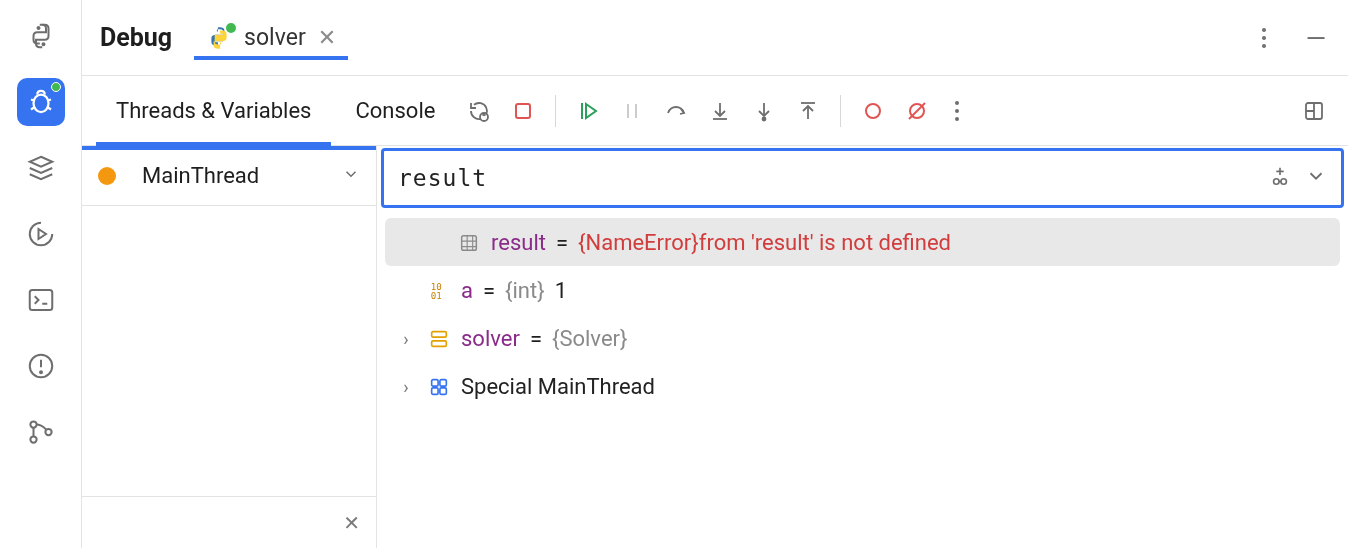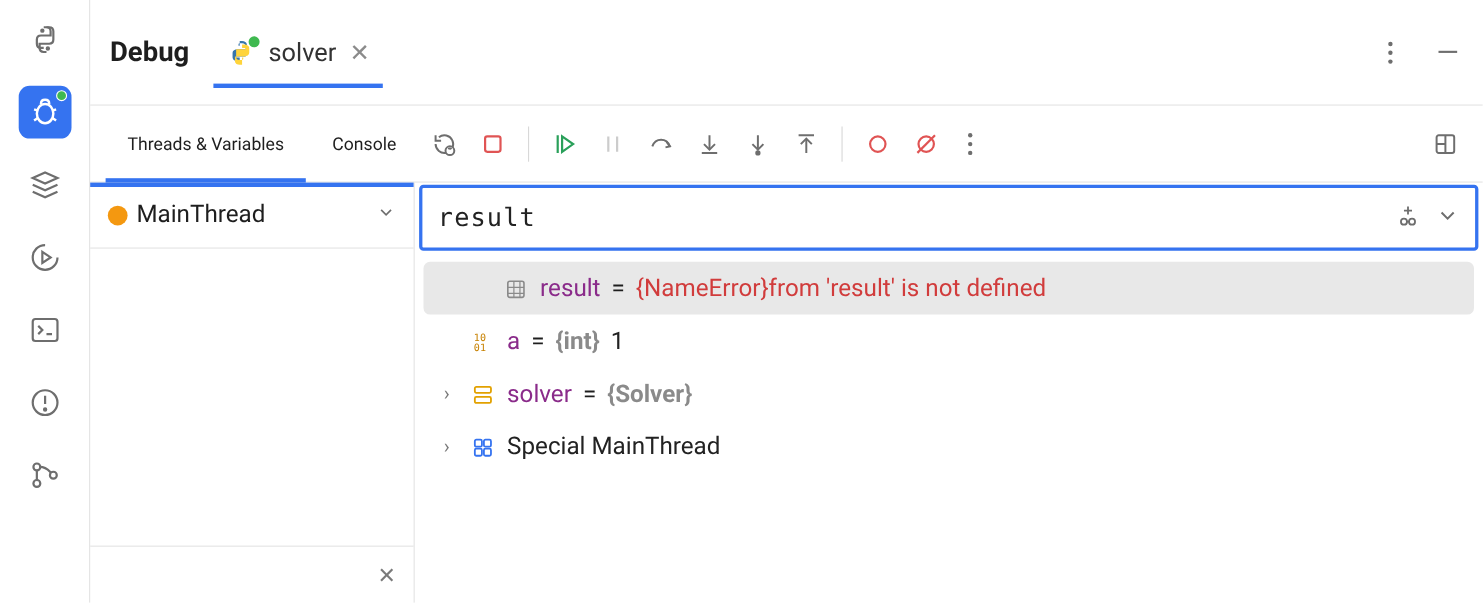--- a/index.html
+++ b/index.html
@@ -5,65 +5,65 @@
   * { box-sizing: border-box; margin: 0; padding: 0; }
   html, body { width: 1348px; height: 548px; font-family: -apple-system, BlinkMacSystemFont, "Segoe UI", Roboto, sans-serif; font-size: 20px; color: #1e1e1e; background: #fff; overflow: hidden; }
   .root { display: flex; width: 100%; height: 100%; }
   .left-rail { width: 82px; flex-shrink: 0; border-right: 1px solid #e3e3e3; display: flex; flex-direction: column; align-items: center; padding-top: 12px; gap: 18px; }
   .rail-btn { width: 48px; height: 48px; border-radius: 10px; display: flex; align-items: center; justify-content: center; color: #6e6e6e; position: relative; }
   .rail-btn svg { width: 30px; height: 30px; }
   .rail-btn.active { background: #3573F0; color: #fff; }
   .green-dot { position: absolute; top: 4px; right: 4px; width: 10px; height: 10px; border-radius: 50%; background: #3fb950; border: 1px solid #fff; }
 
   .main { flex: 1; display: flex; flex-direction: column; }
-  .tabbar { height: 96px; display: flex; align-items: center; padding: 16px 18px; gap: 28px; border-bottom: 1px solid #e3e3e3; }
+  .tabbar { height: 76px; display: flex; align-items: center; padding: 16px 18px; gap: 28px; border-bottom: 1px solid #e3e3e3; }
   .tabbar-spacer { flex: 1; }
   .tab-title { font-size: 25px; font-weight: 700; }
   .file-tab { position: relative; display: flex; align-items: center; gap: 12px; height: 100%; font-size: 23px; color: #333; padding: 0 6px; }
   .file-tab::after { content:""; position:absolute; bottom:-1px; left:-6px; right:-6px; height:4px; background:#3573F0; }
   .file-tab .close { color: #8b8b8b; font-size: 22px; font-weight: 400; }
   .py-logo { width: 26px; height: 26px; position: relative; }
   .py-logo svg { width: 26px; height: 26px; }
   .py-logo .small-green { position:absolute; top:-2px; right:-4px; width:10px; height:10px; border-radius:50%; background:#3fb950; }
   .kebab { color:#6e6e6e; display:flex; flex-direction:column; gap:4px; padding:0 8px;}
   .kebab span{width:4px;height:4px;border-radius:50%;background:#6e6e6e;}
   .min-btn { width:28px; text-align:center; color:#6e6e6e; font-size:26px; }
 
   .toolbar { height: 70px; display:flex; align-items:center; border-bottom:1px solid #e3e3e3; padding:0 14px; gap: 4px; }
-  .toolbar .tab { font-size:16px; padding:0 20px; height:100%; display:flex; align-items:center; position:relative; }
+  .toolbar .tab { font-size:22px; padding:0 20px; height:100%; display:flex; align-items:center; position:relative; }
   .toolbar .tab.active::after { content:""; position:absolute; bottom:-1px; left:0; right:0; height:4px; background:#3573F0; }
   .tb-icon { width:40px; height:40px; display:flex; align-items:center; justify-content:center; color:#6e6e6e; border-radius:6px; }
   .tb-icon svg { width:24px; height:24px; }
   .tb-sep { width:1px; height:32px; background:#d8d8d8; margin:0 8px; }
   .tb-spacer { flex:1; }
 
   .body { flex:1; display:flex; min-height:0; }
   .frames { width: 295px; flex-shrink:0; border-right:1px solid #e3e3e3; display:flex; flex-direction:column; position:relative; }
   .frames::before { content:""; position:absolute; top:0; left:0; right:0; height:4px; background:#3573F0; }
-  .thread-row { height:60px; display:flex; align-items:center; gap:8px; padding:0 16px; border-bottom:1px solid #e3e3e3; font-size:22px; }
+  .thread-row { height:60px; display:flex; align-items:center; gap:26px; padding:0 16px; border-bottom:1px solid #e3e3e3; font-size:22px; }
   .orange-dot { width:18px; height:18px; border-radius:50%; background:#f49810; flex-shrink:0; }
   .chevron-down { margin-left:auto; color:#6e6e6e; }
   .frame-row { height:56px; display:flex; align-items:center; gap:12px; padding:0 16px; background:#ebebeb; font-size:21px; white-space:nowrap; overflow:hidden; }
   .frame-row svg { width:22px; height:22px; flex-shrink:0; color:#6e6e6e; }
   .frames-footer { margin-top:auto; height:52px; display:flex; align-items:center; padding:0 16px; color:#7a7a7a; font-size:19px; gap:10px; border-top:1px solid #e3e3e3; }
   .frames-footer .x { margin-left:auto; font-size:20px; color:#7a7a7a; }
 
   .vars { flex:1; display:flex; flex-direction:column; min-width:0; }
   .watch-input { border:3px solid #3573F0; border-radius:4px; height:60px; display:flex; align-items:center; margin:2px 4px 6px 4px; padding:0 14px; gap:12px; }
   .watch-input input { flex:1; border:none; outline:none; font-family: "SF Mono", ui-monospace, Menlo, monospace; font-size:23px; letter-spacing:1px; color:#222; background:transparent; }
   .watch-icons { display:flex; align-items:center; gap:14px; color:#6e6e6e; }
   .watch-icons svg { width:22px; height:22px; }
   .var-list { flex:1; overflow:auto; padding:4px 8px 0 8px; }
   .var-row { display:flex; align-items:center; height:48px; padding:0 6px; border-radius:6px; font-size:22px; gap:10px; white-space:nowrap; }
   .var-row.selected { background:#e8e8e8; }
   .exp { width:22px; text-align:center; color:#7a7a7a; font-size:18px; }
   .vicon { width:24px; height:24px; display:flex; align-items:flex-end; justify-content:center; flex-shrink:0; }
   .vicon svg { width:22px; height:22px; }
   .vname { color:#8a2b8a; }
-  .vtype { color:#8a8a8a;font-weight:bold; }
+  .vtype { color:#8a8a8a; }
   .vval { color:#222; }
   .verr { color:#d13c3c; }
 </style>
 </head>
 <body>
 
 <div class="root">
 
   <div class="left-rail">
     <div class="rail-btn">

